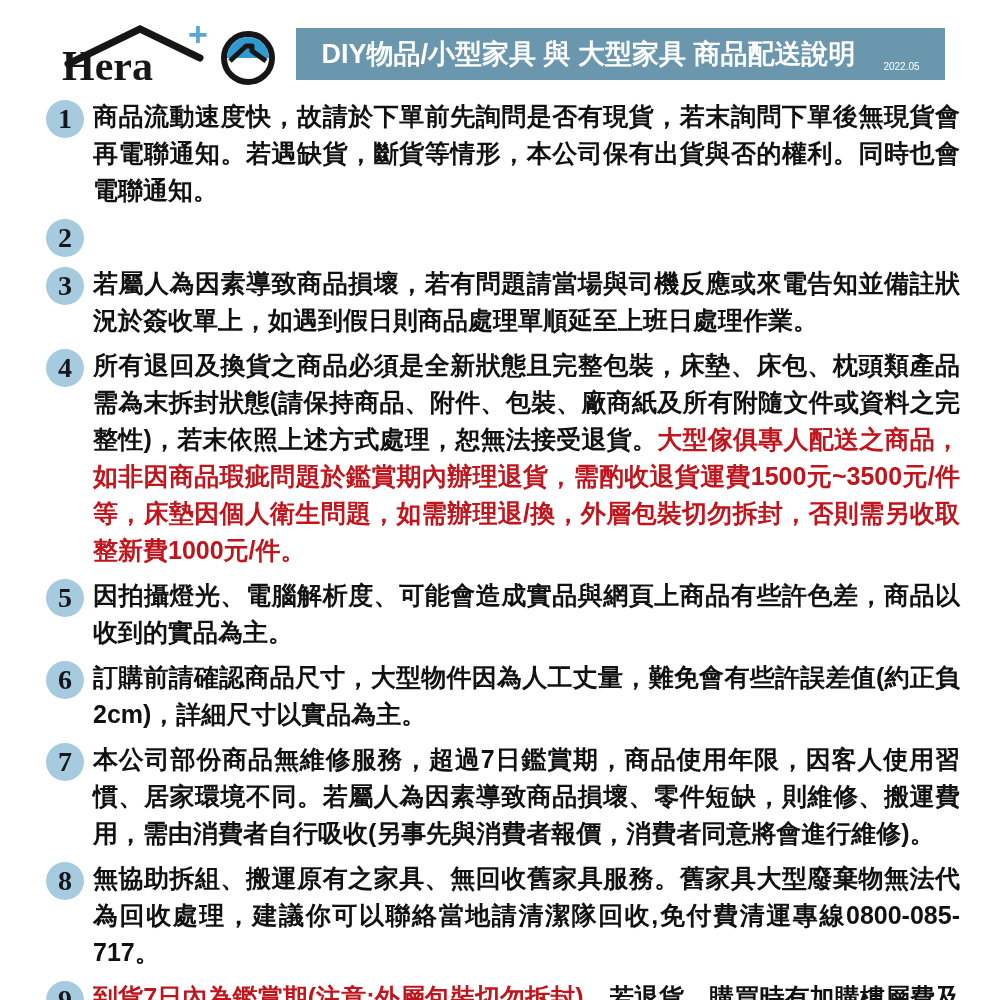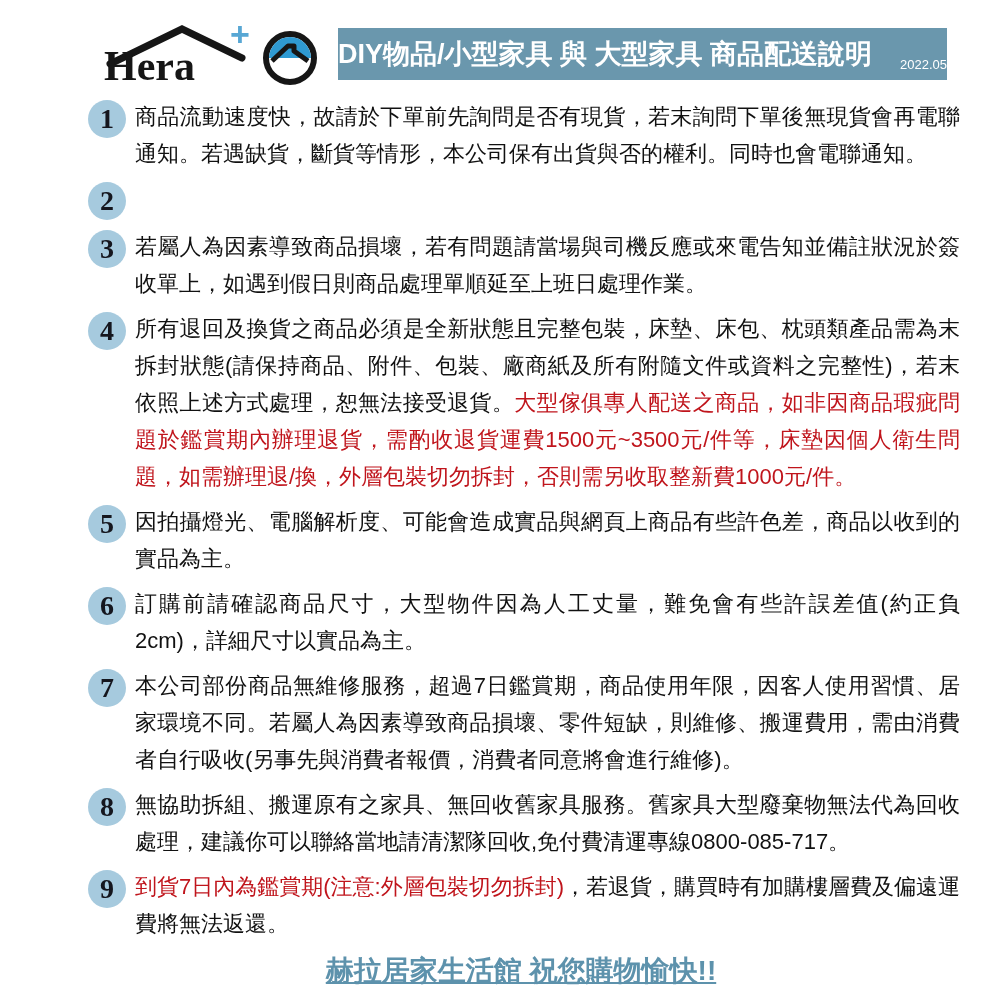--- a/index.html
+++ b/index.html
@@ -4,52 +4,52 @@
 <style>
   * { box-sizing: border-box; }
   html, body { margin: 0; padding: 0; }
   body {
     width: 1000px; height: 1000px;
     background: #ffffff;
     font-family: "Liberation Sans", sans-serif;
     overflow: hidden;
     color: #111111;
   }
-  .page { width: 1000px; height: 1000px; display: flex; flex-direction: column; padding-left: 42px; }
+  .page { width: 1000px; height: 1000px; display: flex; flex-direction: column; }
 
   
   .header { display: flex; align-items: center; padding: 20px 55px 6px 60px; gap: 16px; }
   .logo { flex: 0 0 220px; height: 68px; }
   .banner {
     flex: 1; height: 52px;
     background: #6a97ad;
     color: #ffffff;
     display: flex; align-items: center; justify-content: center;
     gap: 28px;
     font-weight: bold; font-size: 27px;
     white-space: nowrap;
   }
-  .banner .date { font-size: 13px; font-weight: normal; align-self: flex-end; margin-bottom: 8px; }
+  .banner .date { font-size: 10px; font-weight: normal; align-self: flex-end; margin-bottom: 8px; }
 
   
   main { padding: 4px 40px 0 46px; flex: 1; }
   .item { display: flex; align-items: flex-start; margin-bottom: 8px; }
   .badge {
     flex: 0 0 38px; width: 38px; height: 38px;
     border-radius: 50%;
     background: #a6cade;
     color: #15161e;
     display: flex; align-items: center; justify-content: center;
     font-family: "Liberation Serif", serif;
     font-weight: bold; font-size: 28px;
     margin-right: 9px; margin-top: 2px;
   }
   .txt {
     margin: 0;
-    font-size: 22px; font-weight: normal;
+    font-size: 25px; font-weight: bold;
     line-height: 37px;
     color: #111111;
     text-align: justify;
   }
   .red { color: #c0151c; }
 
   
   .footer-msg {
     text-align: center;
     color: #5d92ac;

